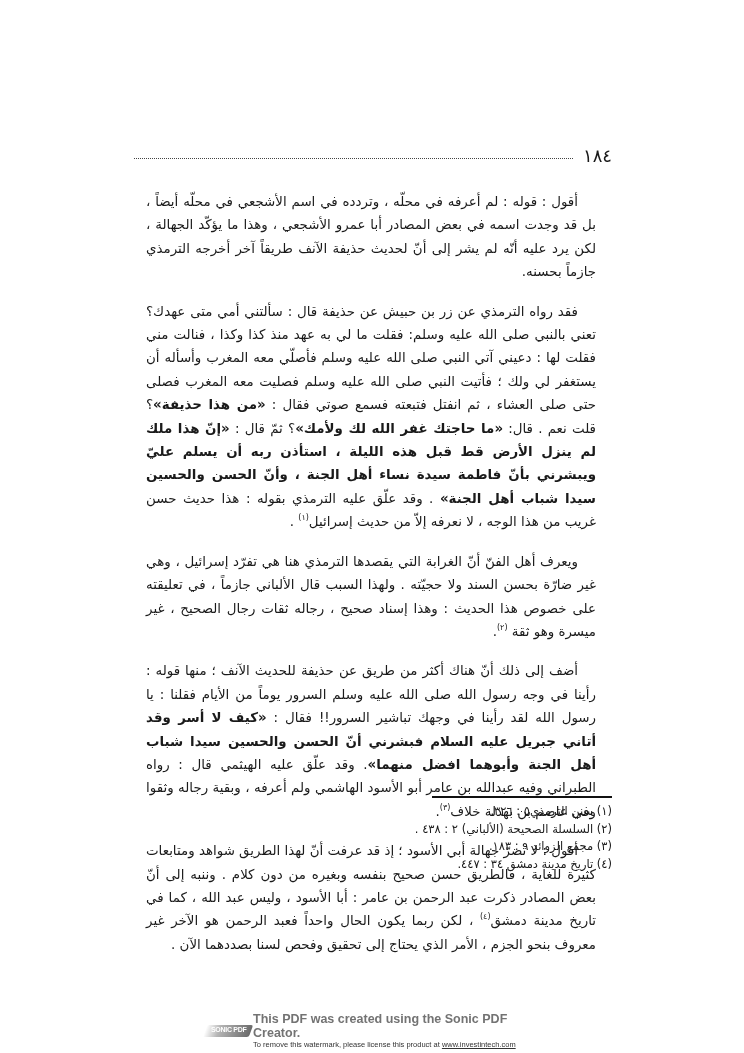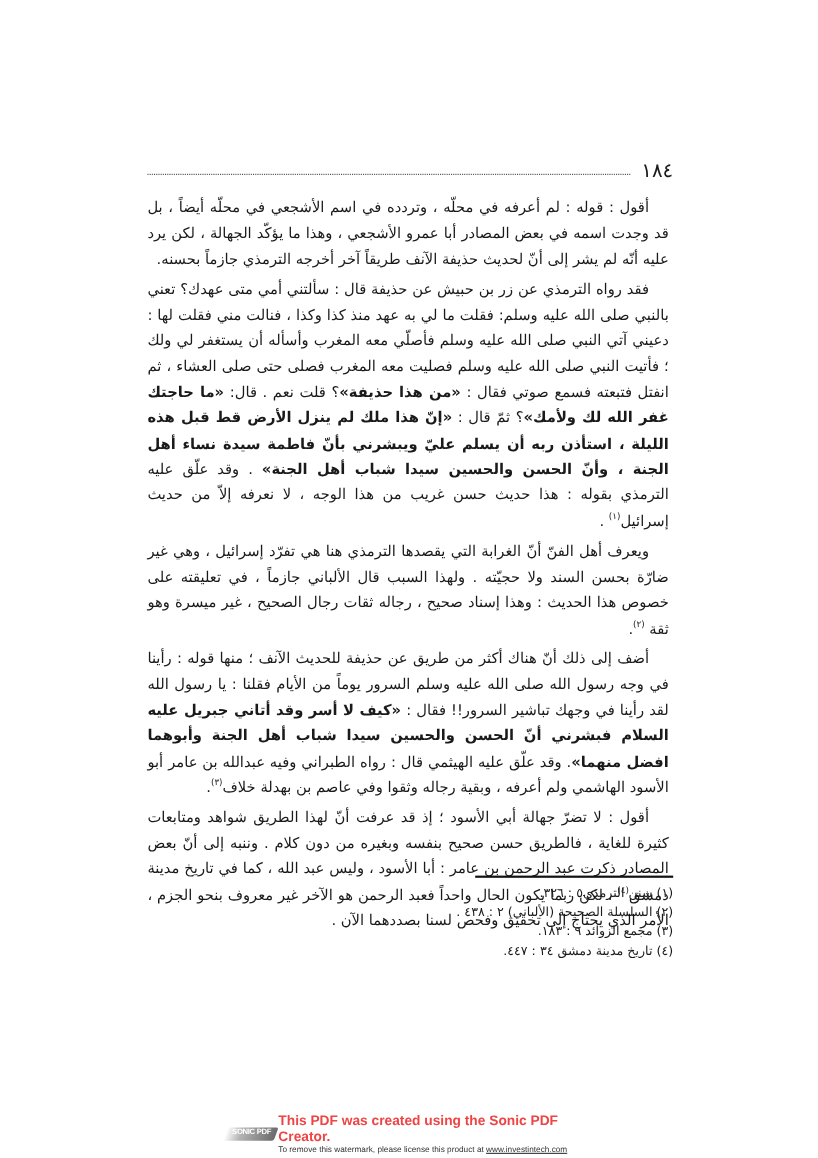--- a/index.html
+++ b/index.html
@@ -9,38 +9,38 @@
 
   .running-header { position: absolute; left: 130px; top: 144px; width: 482px; height: 22px;
          display: flex; align-items: center; direction: rtl; font-size: 12.5px; }
   .page-number { font-size: 18px; letter-spacing: 3px; margin-left: 6px; white-space: nowrap; }
   .header-dots { flex: 1; border-bottom: 1px dotted #444; height: 0; margin: 0 4px; position: relative; top: 3px; }
   .header-title { white-space: nowrap; font-size: 12px; }
 
   .body-text { position: absolute; left: 130px; top: 174px; width: 482px;
          direction: rtl; text-align: justify; text-align-last: right;
          font-size: 13.4px; line-height: 23.4px; }
-  .body-text p { margin: 4px; text-indent: 18px; }
+  .body-text p { margin: 16px; text-indent: 18px; }
   .body-text b { font-weight: bold; }
   sup.fn { font-size: 8px; line-height: 0; vertical-align: 6px; }
 
   .footnote-rule { position: absolute; left: 432px; top: 796px; width: 180px; height: 2px; background: #111; }
   .footnotes { position: absolute; left: 300px; top: 803px; width: 312px; direction: rtl;
          font-size: 11.5px; line-height: 17.5px; }
   .footnotes div { white-space: nowrap; }
 
   .watermark { position: absolute; left: 205px; top: 1016px; width: 340px; height: 30px;
          display: flex; align-items: center; direction: ltr; font-family: "Liberation Sans", sans-serif; }
   .wm-logo { width: 46px; height: 16px; margin-right: 4px; position: relative; }
   .wm-logo .stripe { position: absolute; left: 0; top: 2px; width: 46px; height: 12px;
          background: linear-gradient(90deg, #ffffff 0%, #b5b5b5 30%, #6a6a6a 100%);
          transform: skewX(-20deg); border-radius: 2px; }
   .wm-logo .txt { position: absolute; left: 6px; top: 3px; font-size: 7px; color: #fff; font-weight: bold; letter-spacing: -0.3px; }
   .wm-text { display: flex; flex-direction: column; }
-  .wm-line1 { font-size: 12.5px; font-weight: bold; color: #ef4444; line-height: 14px; }
+  .wm-line1 { font-size: 12.5px; font-weight: bold; color: #737373; line-height: 14px; }
   .wm-line2 { font-size: 7.5px; color: #333; line-height: 10px; }
   .wm-link { text-decoration: underline; color: #333; }
 </style>
 </head>
 <body>
 
 <div class="page">
 
   <div class="running-header">
     <span class="page-number">١٨٤</span>

